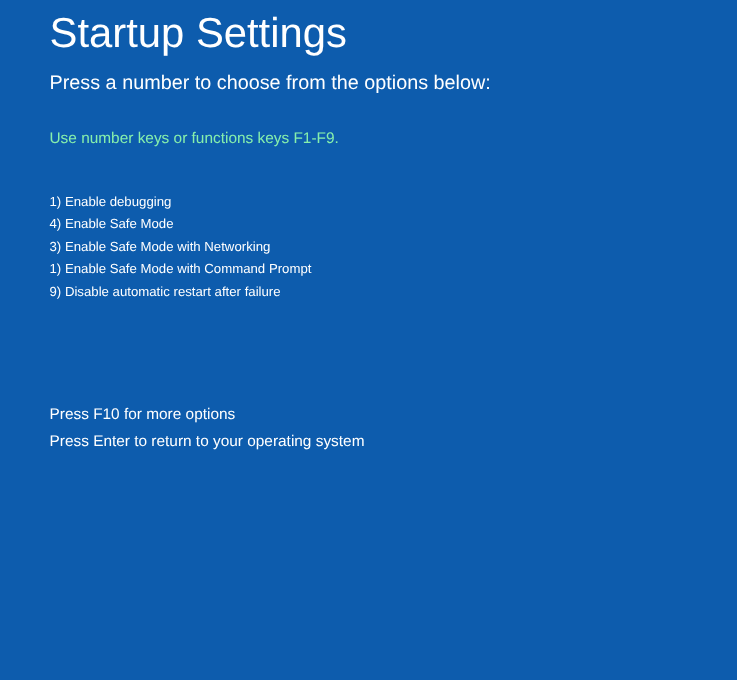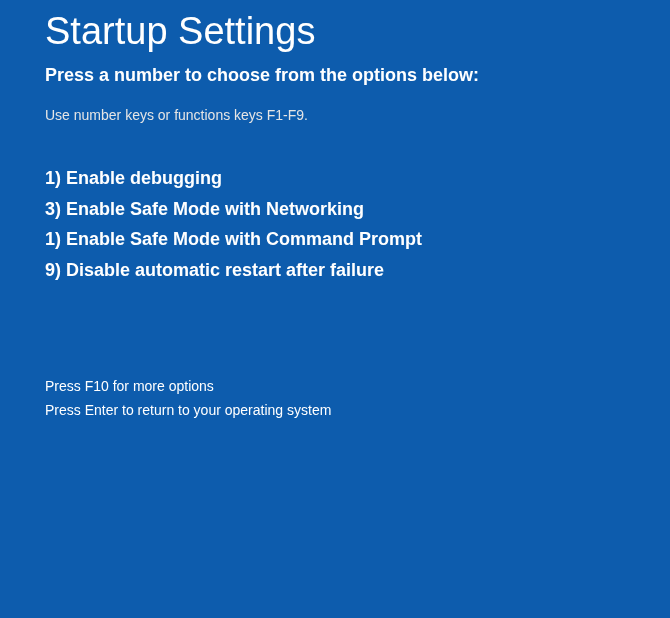--- a/index.html
+++ b/index.html
@@ -18,53 +18,54 @@
       padding-top: 10px;
     }
     .title {
       font-size: 38px;
       font-weight: 300;
       letter-spacing: 0px;
       margin-bottom: 12px;
     }
     .instruction {
       font-size: 18px;
-      font-weight: 700;
-      margin-bottom: 21px;
+      font-weight: 400;
+      margin-bottom: 31px;
     }
     .hint {
       font-size: 14px;
       font-weight: 400;
-      color: #e5e5e5;
+      color: #86efac;
       margin-bottom: 40px;
     }
     .options {
       margin-bottom: 90px;
     }
     .option-item {
-      font-size: 18px;
-      font-weight: 700;
+      font-size: 12px;
+      font-weight: 400;
       line-height: 1.7;
     }
     .footer-line {
       font-size: 14px;
       font-weight: 400;
       line-height: 1.7;
     }
   </style>
 </head>
 <body>
 
 <h1 class="title">Startup Settings</h1>
 
 <p class="instruction">Press a number to choose from the options below:</p>
 
 <p class="hint">Use number keys or functions keys F1-F9.</p>
 
 <div class="options">
   <div class="option-item">1) Enable debugging</div>
+  <div class="option-item">4) Enable Safe Mode</div>
   <div class="option-item">3) Enable Safe Mode with Networking</div>
   <div class="option-item">1) Enable Safe Mode with Command Prompt</div>
   <div class="option-item">9) Disable automatic restart after failure</div>
 </div>
 
 <div class="footer-line">Press F10 for more options</div>
 <div class="footer-line">Press Enter to return to your operating system</div>
 
 </body></html>

